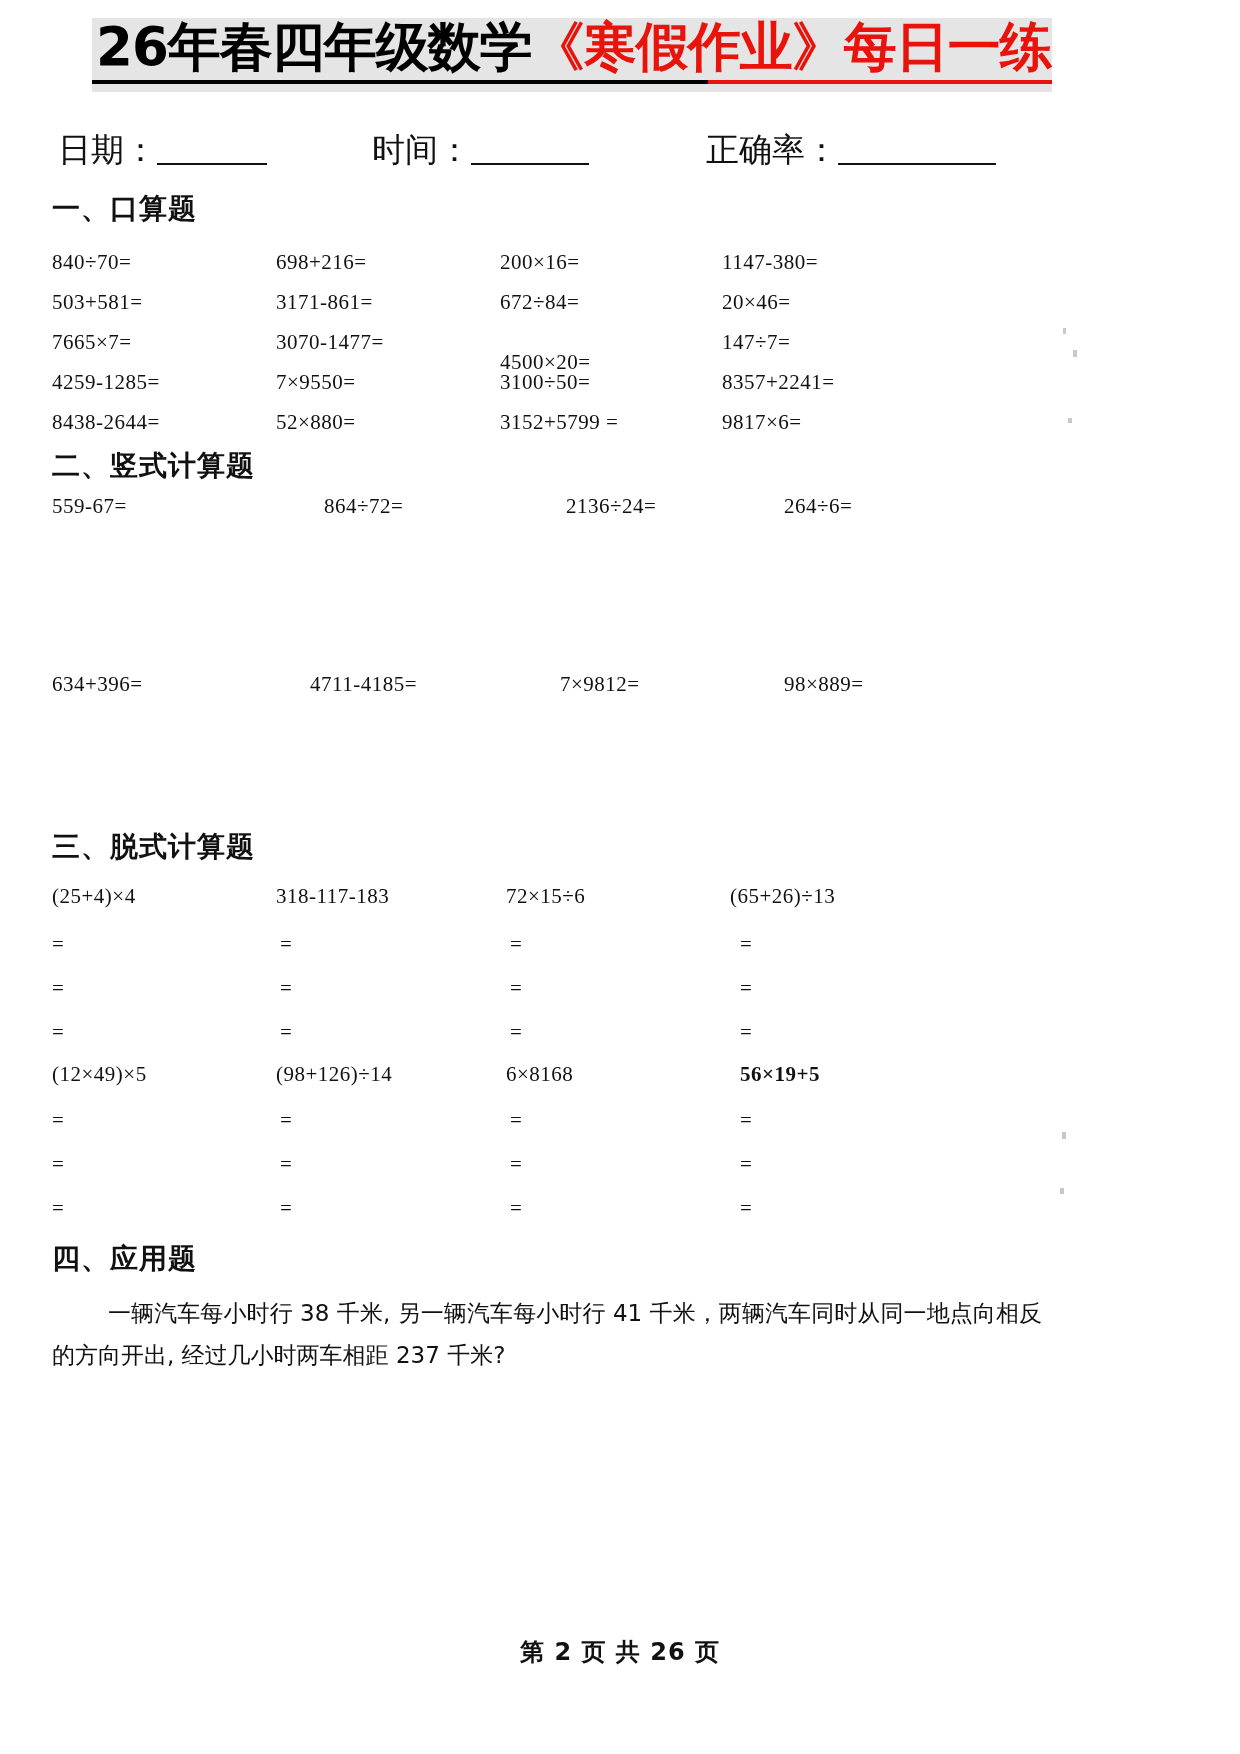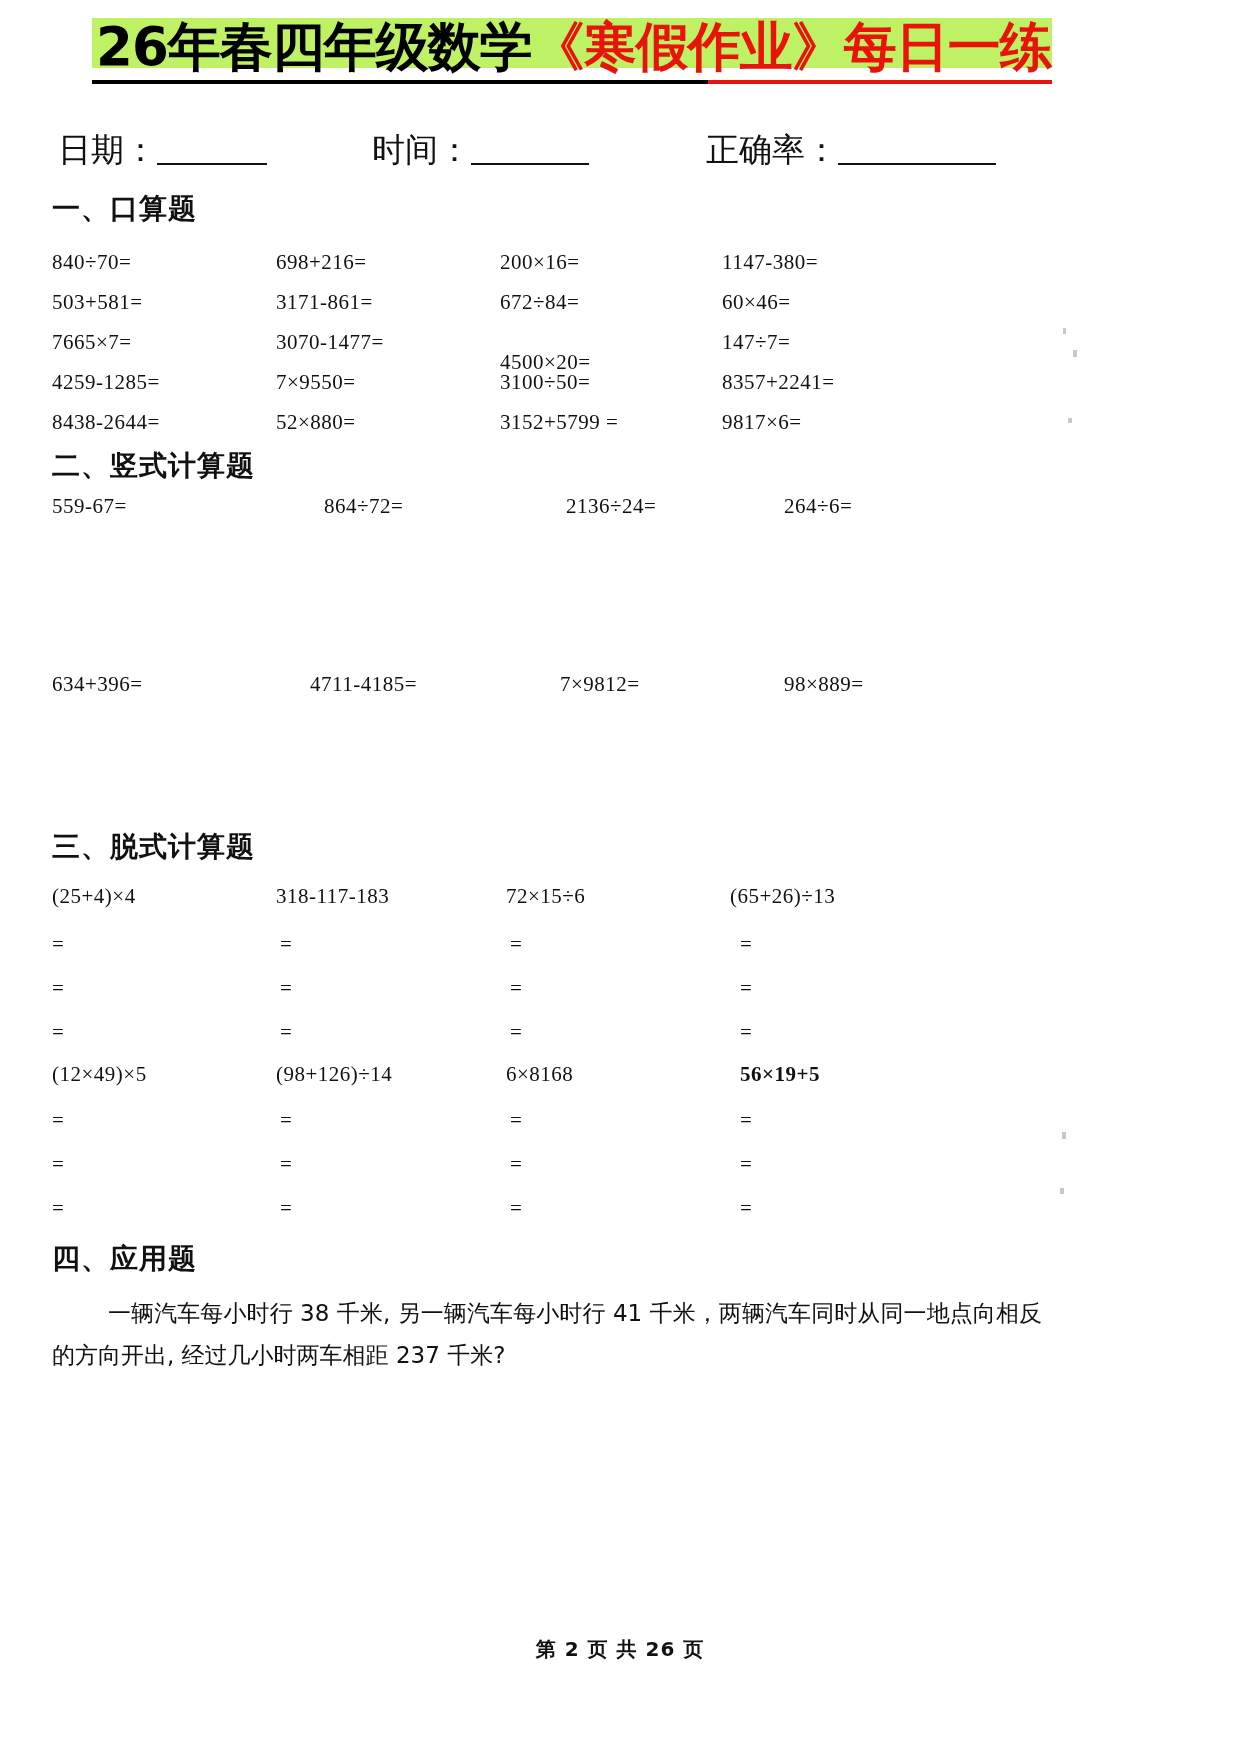--- a/index.html
+++ b/index.html
@@ -15,22 +15,22 @@
   .page{
     position:absolute;
     left:0;top:0;width:1240px;height:1754px;
     box-sizing:border-box;
   }
 
   
   .title-bar{
     position:absolute;
     left:92px; top:18px;
-    width:960px; height:50px;
-    background:#bef264;
+    width:960px; height:74px;
+    background:#e5e5e5;
     white-space:nowrap;
     overflow:visible;
   }
   .title-text{
     position:absolute;
     left:4px; top:-2px;
     font-family:"DejaVu Sans","Liberation Sans",sans-serif;
     font-size:53px;
     font-weight:700;
     letter-spacing:-1px;
@@ -100,21 +100,21 @@
     text-indent:56px;
     text-align:justify;
   }
 
   
   .footer{
     position:absolute;
     left:0;top:1636px;width:1240px;
     text-align:center;
     font-family:"DejaVu Sans","Liberation Sans",sans-serif;
-    font-size:20px;
+    font-size:24px;
     font-weight:700;
     letter-spacing:1px;
   }
 
   
   .speck{position:absolute;background:#9a9a9a;opacity:.55;}
 </style>
 </head>
 <body>
 
@@ -141,21 +141,21 @@
   <div class="sec-head" style="top:190px;">一、口算题</div>
   <div class="grid">
     <div class="cell" style="left:52px;  top:250px;">840÷70=</div>
     <div class="cell" style="left:276px; top:250px;">698+216=</div>
     <div class="cell" style="left:500px; top:250px;">200×16=</div>
     <div class="cell" style="left:722px; top:250px;">1147-380=</div>
 
     <div class="cell" style="left:52px;  top:290px;">503+581=</div>
     <div class="cell" style="left:276px; top:290px;">3171-861=</div>
     <div class="cell" style="left:500px; top:290px;">672÷84=</div>
-    <div class="cell" style="left:722px; top:290px;">60×46=</div>
+    <div class="cell" style="left:722px; top:290px;">20×46=</div>
 
     <div class="cell" style="left:52px;  top:330px;">7665×7=</div>
     <div class="cell" style="left:276px; top:330px;">3070-1477=</div>
     <div class="cell" style="left:500px; top:330px;margin-top:20px;">4500×20=</div>
     <div class="cell" style="left:722px; top:330px;">147÷7=</div>
 
     <div class="cell" style="left:52px;  top:370px;">4259-1285=</div>
     <div class="cell" style="left:276px; top:370px;">7×9550=</div>
     <div class="cell" style="left:500px; top:370px;">3100÷50=</div>
     <div class="cell" style="left:722px; top:370px;">8357+2241=</div>

